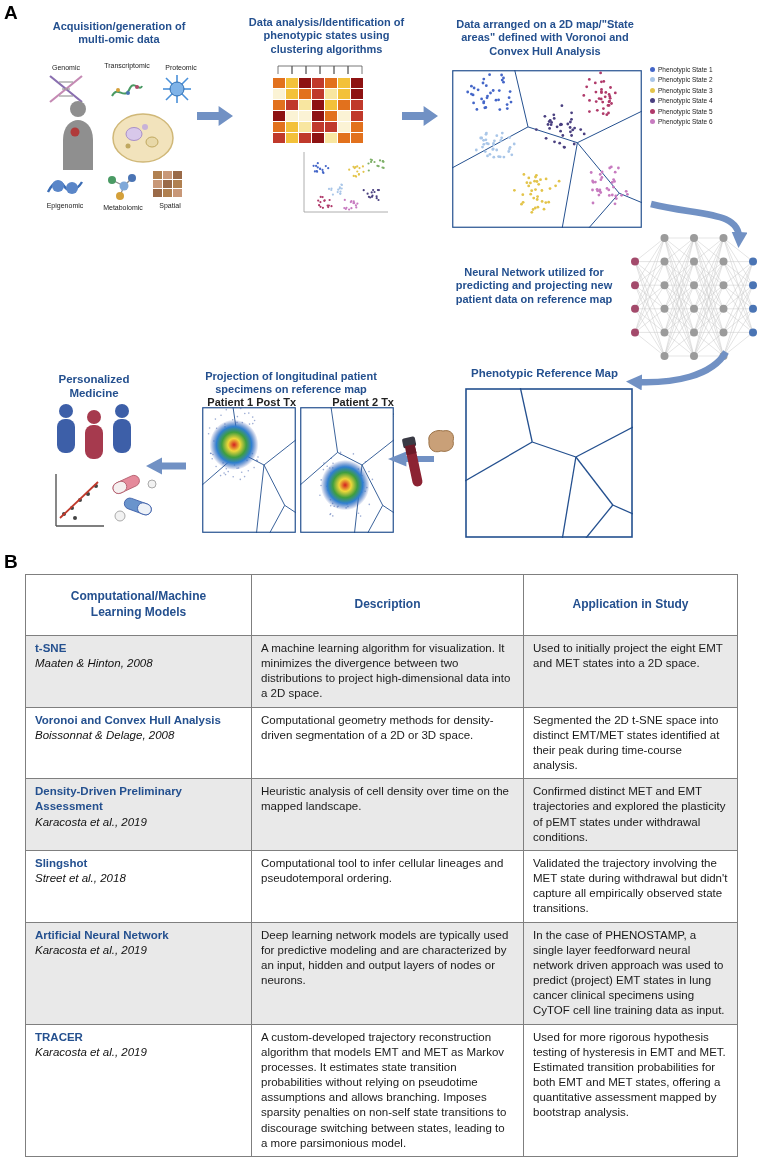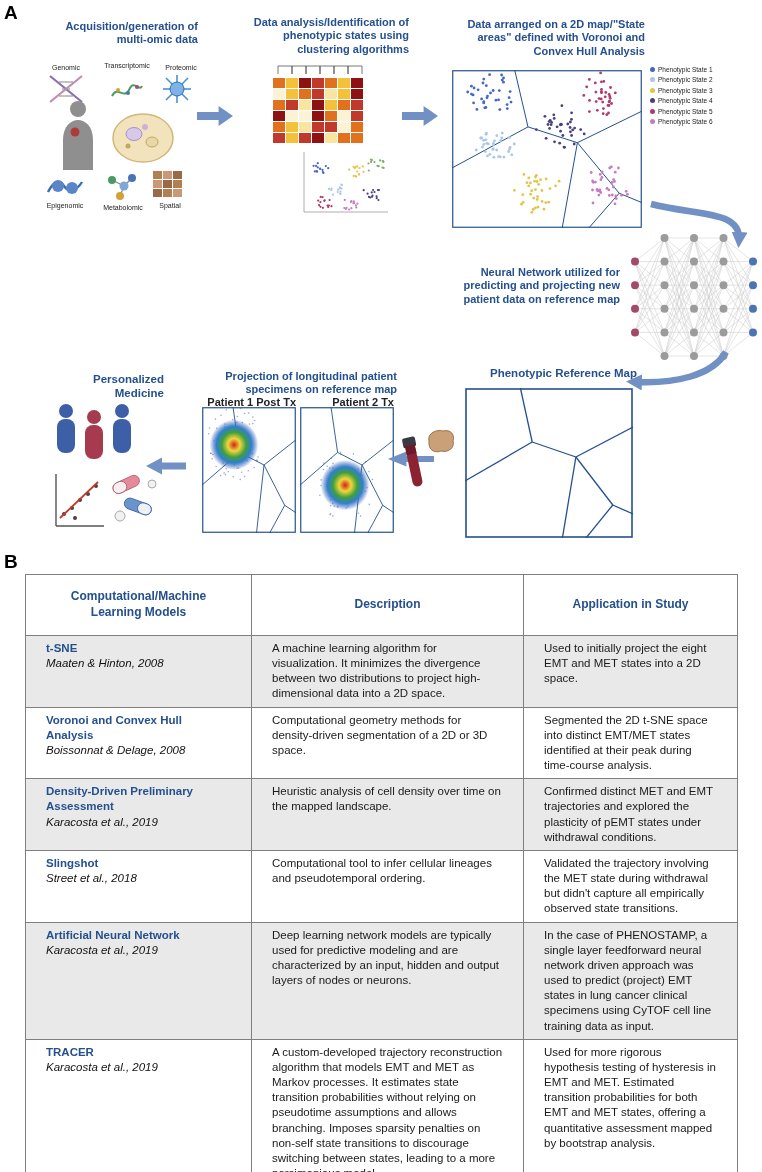--- a/index.html
+++ b/index.html
@@ -1,30 +1,30 @@
 <!DOCTYPE html>
 <html><head>
 <meta charset="utf-8">
 <style>
   *{margin:0;padding:0;box-sizing:border-box;}
   html,body{width:762px;height:1172px;background:#ffffff;font-family:"Liberation Sans",sans-serif;}
   body{position:relative;overflow:hidden;}
   .abs{position:absolute;}
   .panel-label{font-size:19px;font-weight:bold;color:#000;}
-  .btitle{color:#24508f;font-weight:bold;font-size:11px;line-height:1.22;text-align:right;}
+  .btitle{color:#24508f;font-weight:bold;font-size:11px;line-height:1.22;text-align:center;}
   .tinylbl{font-size:7px;color:#222;text-align:center;}
   .plot-label{font-size:11px;font-weight:bold;color:#222;text-align:right;}
   .arrow-right{background:#7191c4;clip-path:polygon(0 33%,60% 33%,60% 8%,100% 50%,60% 92%,60% 67%,0 67%);}
   .arrow-left{background:#7191c4;clip-path:polygon(100% 33%,40% 33%,40% 8%,0 50%,40% 92%,40% 67%,100% 67%);}
   #map-legend{display:flex;flex-direction:column;}
   .legend-row{display:flex;align-items:center;gap:3px;height:10.5px;}
   .legend-dot{width:5px;height:5px;border-radius:50%;flex:none;}
   .legend-label{font-size:6.5px;color:#222;white-space:nowrap;}
   table#models-table{border-collapse:collapse;width:712px;font-size:11.5px;line-height:1.32;color:#1a1a1a;table-layout:fixed;}
-  #models-table th,#models-table td{border:1px solid #7f7f7f;padding:5px 20px;vertical-align:top;text-align:left;}
+  #models-table th,#models-table td{border:1px solid #7f7f7f;padding:5px 9px;vertical-align:top;text-align:left;}
   #models-table th{color:#24508f;text-align:center;font-size:12px;font-weight:bold;padding:7px 28px;vertical-align:middle;}
   #models-table th.wide{padding:22px 10px;}
   #models-table tr.shade td{background:#e9e9e9;}
   .model{color:#24508f;font-weight:bold;}
   .cite{font-style:italic;color:#111;}
   svg{display:block;}
 </style>
 </head>
 <body>
 
@@ -866,21 +866,21 @@
       <circle cx="27.2" cy="59.2" r="0.8" fill="#3a5aaa" opacity="0.5"></circle>
       <circle cx="53.4" cy="70.8" r="0.8" fill="#3a5aaa" opacity="0.5"></circle>
       <circle cx="27.8" cy="83.1" r="0.8" fill="#3a5aaa" opacity="0.5"></circle>
       <circle cx="47.9" cy="99.6" r="0.8" fill="#3a5aaa" opacity="0.5"></circle>
       <circle cx="59.3" cy="87.9" r="0.8" fill="#3a5aaa" opacity="0.5"></circle>
       <ellipse cx="45.1" cy="78.1" rx="24.4" ry="25.2" fill="url(#patient2-svg-g)"></ellipse>
     </svg>
 
   <div class="abs arrow-left" style="left:146px;top:456px;width:40px;height:20px;"></div>
 
-  <div class="abs btitle" style="left:60px;top:372px;width:104px;font-size:11.5px;">Personalized Medicine</div>
+  <div class="abs btitle" style="left:42px;top:372px;width:104px;font-size:11.5px;">Personalized Medicine</div>
   <svg id="people-svg" class="abs" style="left:46px;top:404px;" width="96" height="64">
     <circle cx="20" cy="7" r="7" fill="#3d5fa8"></circle>
       <rect x="11" y="15" width="18" height="34" rx="8" fill="#3d5fa8"></rect>
     <circle cx="48" cy="13" r="7" fill="#a63a4e"></circle>
       <rect x="39" y="21" width="18" height="34" rx="8" fill="#a63a4e"></rect>
     <circle cx="76" cy="7" r="7" fill="#3d5fa8"></circle>
       <rect x="67" y="15" width="18" height="34" rx="8" fill="#3d5fa8"></rect>
   </svg>
   <svg class="abs" style="left:50px;top:470px;" width="58" height="64">
     <line x1="6" y1="4" x2="6" y2="56" stroke="#555" stroke-width="1.4"></line>

